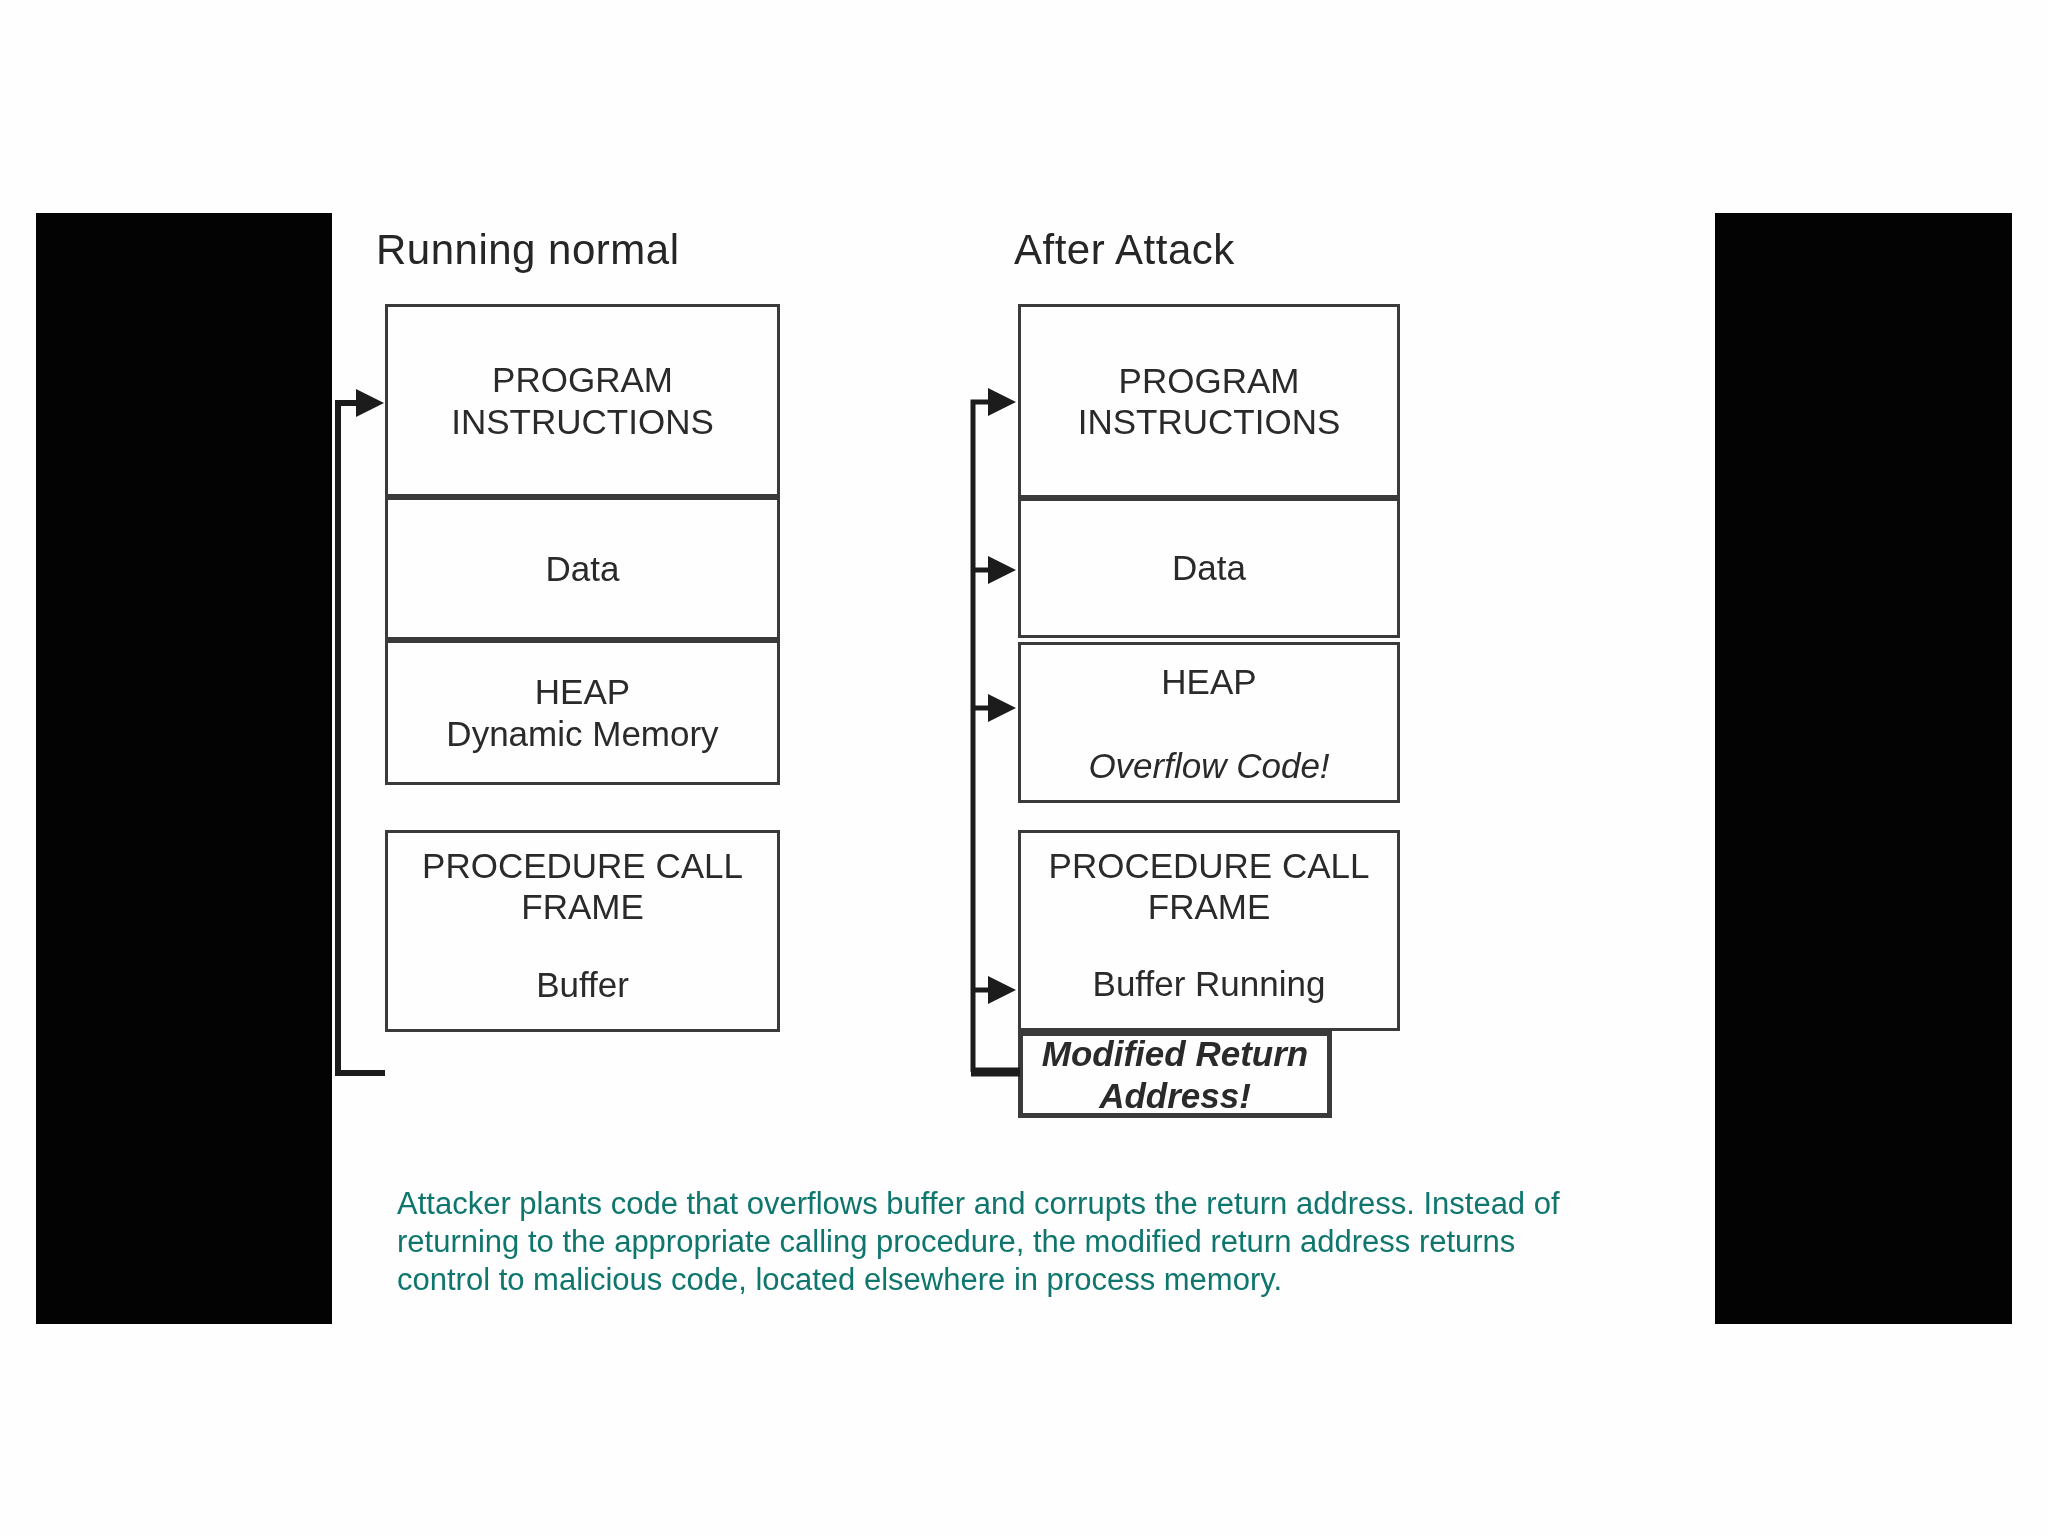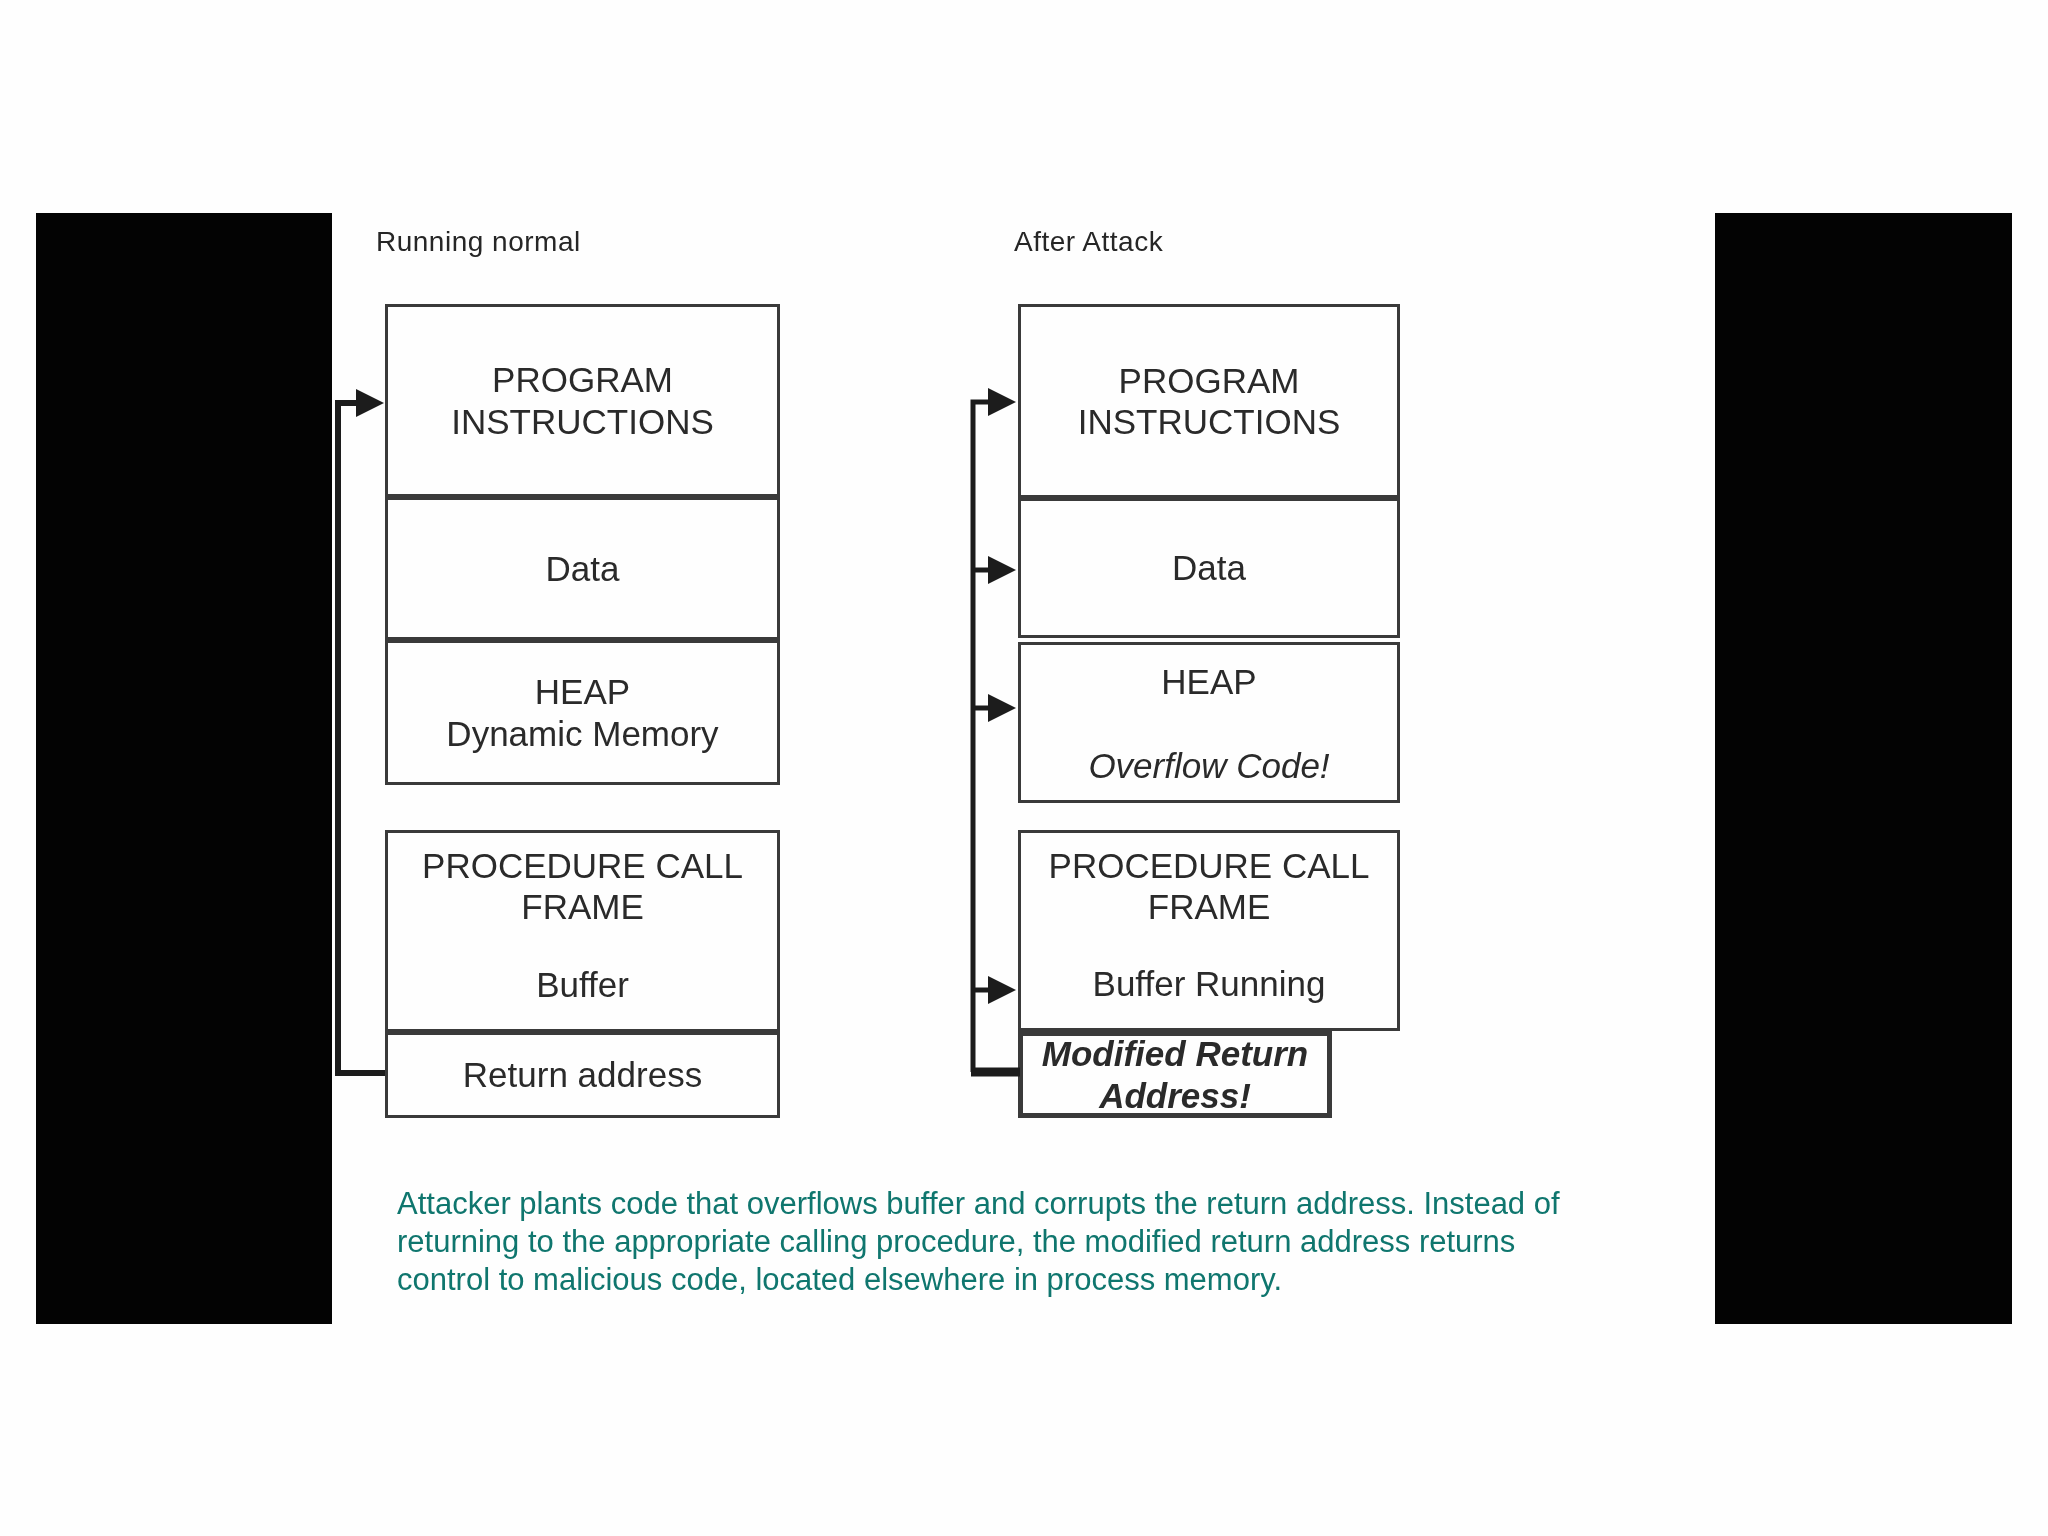--- a/index.html
+++ b/index.html
@@ -6,21 +6,21 @@
   .canvas {
     position:relative; width:2048px; height:1536px;
     background:#fefefe; overflow:hidden;
     font-family:"Liberation Sans", sans-serif;
   }
   .bar { position:absolute; background:#030303; }
   .bar.left  { left:36px;   top:213px; width:296px; height:1111px; }
   .bar.right { left:1715px; top:213px; width:297px; height:1111px; }
 
   .title {
-    position:absolute; font-size:28px; color:#262626;
+    position:absolute; font-size:42px; color:#262626;
     white-space:nowrap; letter-spacing:0.5px;
   }
   .title.normal { left:376px;  top:226px; }
   .title.attack { left:1014px; top:226px; }
 
   .box {
     position:absolute; box-sizing:border-box;
     border:3px solid #3a3a3a; background:transparent;
     display:flex; flex-direction:column; align-items:center;
     text-align:center; color:#2a2a2a; font-size:35px;
@@ -77,23 +77,20 @@
   </div>
   <div class="box center nb-heap">
     <span class="ln">HEAP</span>
     <span class="ln">Dynamic Memory</span>
   </div>
   <div class="box topload nb-frame">
     <span class="ln pad-top">PROCEDURE CALL</span>
     <span class="ln">FRAME</span>
     <span class="ln push-bottom">Buffer</span>
   </div>
-  <div class="box center nb-return">
-    <span class="ln">Return address</span>
-  </div>
 
   <div class="box center ab-program">
     <span class="ln">PROGRAM</span>
     <span class="ln">INSTRUCTIONS</span>
   </div>
   <div class="box center ab-data">
     <span class="ln">Data</span>
   </div>
   <div class="box ab-heap">
     <span class="ln">HEAP</span>

